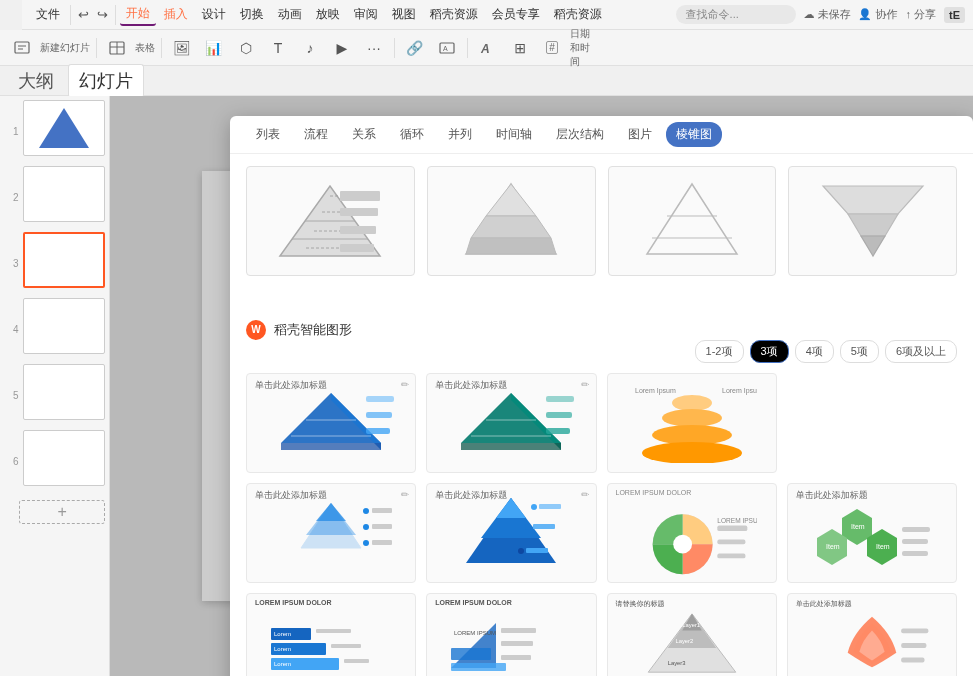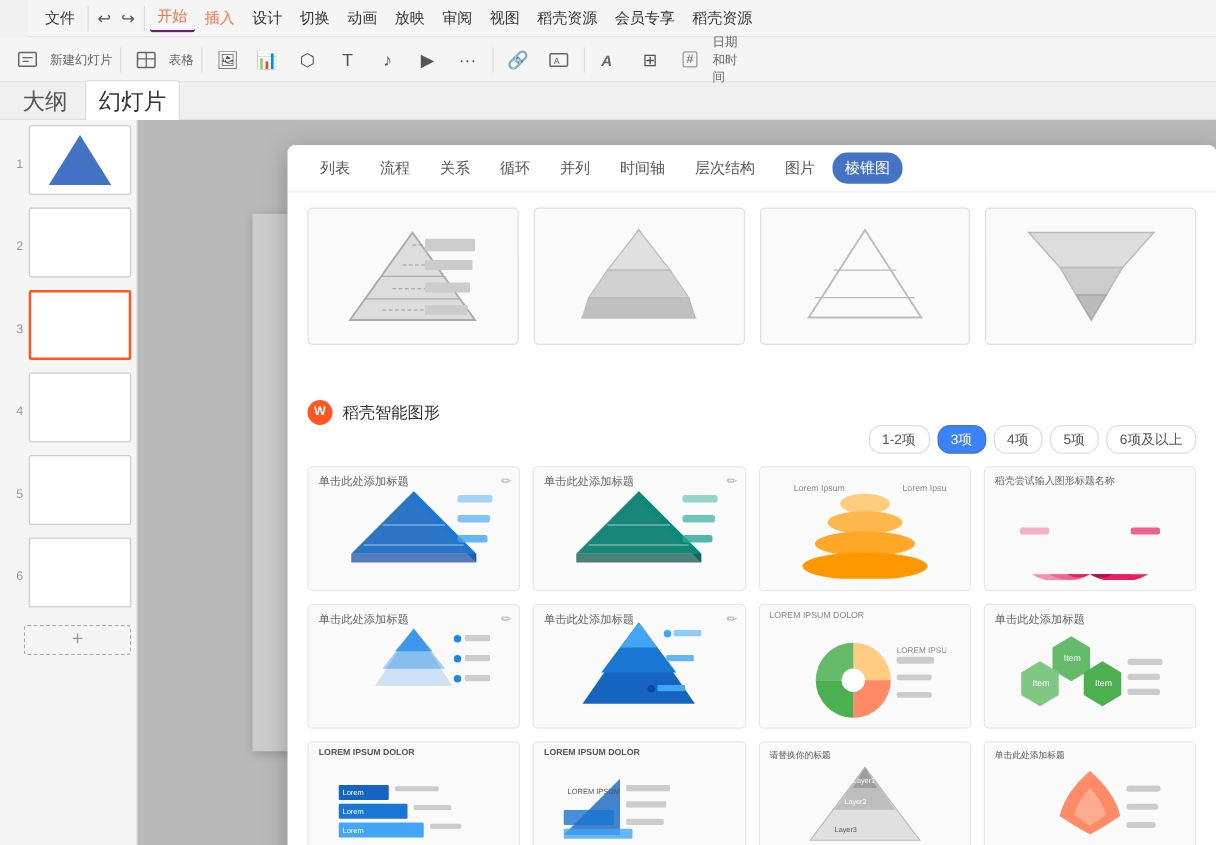--- a/index.html
+++ b/index.html
@@ -289,21 +289,21 @@
     .filter-btn {
       padding: 3px 10px;
       border-radius: 10px;
       font-size: 11px;
       border: 1px solid #ddd;
       cursor: pointer;
       background: white;
       color: #555;
     }
     .filter-btn.active {
-      background: #3b82f6;
+      background: #000000;
       color: white;
       border-color: #4472c4;
     }
 
     
     .smart-shapes-grid {
       display: grid;
       grid-template-columns: repeat(4, 1fr);
       gap: 10px;
     }
@@ -375,20 +375,27 @@
   <div class="menu-item" style="color:#ff7043; font-weight:500;">插入</div>
   <div class="menu-item">设计</div>
   <div class="menu-item">切换</div>
   <div class="menu-item">动画</div>
   <div class="menu-item">放映</div>
   <div class="menu-item">审阅</div>
   <div class="menu-item">视图</div>
   <div class="menu-item">稻壳资源</div>
   <div class="menu-item">会员专享</div>
   <div class="menu-item">稻壳资源</div>
+  <div class="menu-bar-right">
+    <div class="search-box">查找命令...</div>
+    <span style="font-size:11px;color:#666;">☁ 未保存</span>
+    <span style="font-size:11px;color:#666;">👤 协作</span>
+    <span style="font-size:11px;color:#666;">↑ 分享</span>
+    <span style="font-size:11px;color:#333;font-weight:bold; background:#e0e0e0; padding:2px 5px; border-radius:3px;">tE</span>
+  </div>
 </div>
 
 <div class="toolbar">
   <div class="toolbar-icon" title="新建幻灯片">
     <svg width="18" height="18" viewBox="0 0 18 18">
         <rect x="2" y="3" width="14" height="11" rx="1" fill="none" stroke="#666" stroke-width="1.2"></rect>
         <line x1="5" y1="7" x2="13" y2="7" stroke="#666" stroke-width="1"></line>
         <line x1="5" y1="10" x2="10" y2="10" stroke="#666" stroke-width="1"></line>
       </svg>
   </div>
@@ -611,35 +618,20 @@
                 <text x="8" y="10" font-size="7" fill="#888">Lorem Ipsum</text>
                 <text x="95" y="10" font-size="7" fill="#888">Lorem Ipsum</text>
 
                 <ellipse cx="65" cy="20" rx="20" ry="8" fill="#ffcc80"></ellipse>
                 <ellipse cx="65" cy="35" rx="30" ry="9" fill="#ffb74d"></ellipse>
                 <ellipse cx="65" cy="52" rx="40" ry="10" fill="#ffa726"></ellipse>
                 <ellipse cx="65" cy="70" rx="50" ry="11" fill="#ff9800"></ellipse>
               </svg>
             </div>
 
-            <div class="smart-shape-card">
-              <span class="card-title" style="font-size:8px;">稻壳尝试输入图形标题名称</span>
-              <svg width="130" height="70" viewBox="0 0 130 75" style="margin-top:12px;">
-
-                <path d="M65,70 A50,50 0 0,1 15,70 Z" fill="#f48fb1"></path>
-                <path d="M65,70 A50,50 0 0,0 115,70 Z" fill="#e91e63"></path>
-                <path d="M65,70 A35,35 0 0,1 30,70 Z" fill="#f06292"></path>
-                <path d="M65,70 A35,35 0 0,0 100,70 Z" fill="#e91e63"></path>
-                <path d="M65,70 A20,20 0 0,1 45,70 Z" fill="#e91e63"></path>
-                <path d="M65,70 A20,20 0 0,0 85,70 Z" fill="#ad1457"></path>
-
-                <rect x="5" y="30" width="25" height="6" rx="2" fill="#f48fb1" opacity="0.7"></rect>
-                <rect x="100" y="30" width="25" height="6" rx="2" fill="#e91e63" opacity="0.7"></rect>
-              </svg>
-            </div>
           </div>
 
           <div class="smart-shapes-grid" style="margin-bottom:10px;">
 
             <div class="smart-shape-card">
               <span class="card-title">单击此处添加标题</span>
               <span class="card-edit-icon">✏</span>
               <svg width="130" height="80" viewBox="0 0 130 80">
 
                 <polygon points="65,10 95,55 35,55" fill="#1e88e5" opacity="0.2" stroke="#1e88e5" stroke-width="1"></polygon>

